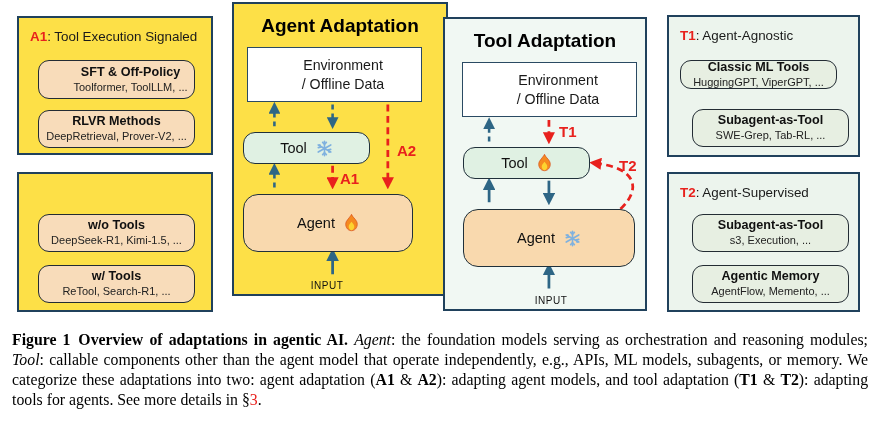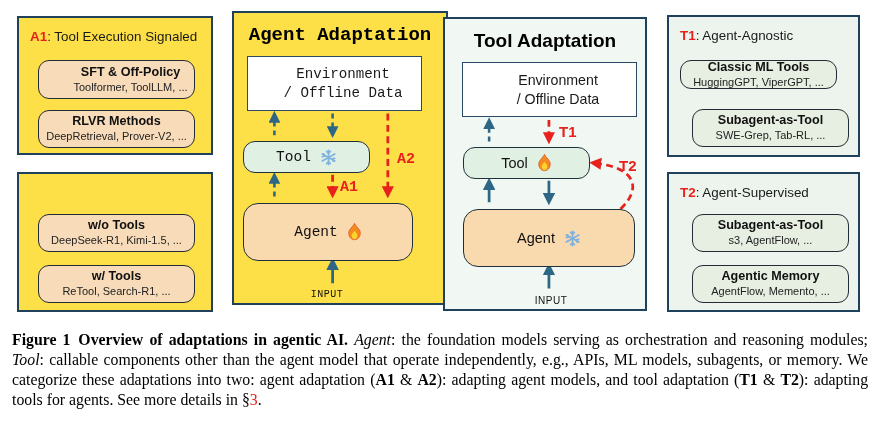--- a/index.html
+++ b/index.html
@@ -69,21 +69,21 @@
     <div class="chip chip-orange" style="left:19px;top:40px;width:157px;height:38px;">
       <div class="n">w/o Tools</div>
       <div class="e">DeepSeek-R1, Kimi-1.5, ...</div>
     </div>
     <div class="chip chip-orange" style="left:19px;top:91px;width:157px;height:38px;">
       <div class="n">w/ Tools</div>
       <div class="e">ReTool, Search-R1, ...</div>
     </div>
   </section>
 
-  <section class="panel bg-ivory" style="left:232px;top:11px;width:216px;height:294px;font-family:Liberation Mono, monospace;">
+  <section class="panel bg-ivory" style="left:232px;top:2px;width:216px;height:294px;">
     <svg class="overlay" viewBox="0 0 201 294">
       <defs>
         <marker id="a-blue" viewBox="0 0 10 10" refX="6" refY="5" markerWidth="4.6" markerHeight="4.6" orient="auto">
             <path d="M0 0 L10 5 L0 10 Z" fill="#2e6685"></path>
           </marker>
         <marker id="a-red" viewBox="0 0 10 10" refX="6" refY="5" markerWidth="4.4" markerHeight="4.4" orient="auto">
             <path d="M0 0 L10 5 L0 10 Z" fill="#e8211d"></path>
           </marker>
       </defs>
       <line x1="34" y1="124" x2="34" y2="104" stroke="#2e6685" stroke-width="2.6" stroke-dasharray="5 4" marker-end="url(#a-blue)"></line>
@@ -189,21 +189,21 @@
     <div class="chip chip-green" style="left:23px;top:92px;width:157px;height:38px;">
       <div class="n">Subagent-as-Tool</div>
       <div class="e">SWE-Grep, Tab-RL, ...</div>
     </div>
   </section>
 
   <section class="panel bg-mint" style="left:667px;top:172px;width:193px;height:140px;">
     <div class="side-head"><span class="tag">T2</span><span>: Agent-Supervised</span></div>
     <div class="chip chip-green" style="left:23px;top:40px;width:157px;height:38px;">
       <div class="n">Subagent-as-Tool</div>
-      <div class="e">s3, AgentFlow, ...</div>
+      <div class="e">s3, Execution, ...</div>
     </div>
     <div class="chip chip-green" style="left:23px;top:91px;width:157px;height:38px;">
       <div class="n">Agentic Memory</div>
       <div class="e">AgentFlow, Memento, ...</div>
     </div>
   </section>
 
 </div>
 
 <p class="caption"><span class="b">Figure 1 Overview of adaptations in agentic AI.</span><span> </span><span class="i">Agent</span><span>: the foundation models serving as orchestration and reasoning modules; </span><span class="i">Tool</span><span>: callable components other than the agent model that operate independently, e.g., APIs, ML models, subagents, or memory. We categorize these adaptations into two: agent adaptation (</span><span class="b">A1</span><span> &amp; </span><span class="b">A2</span><span>): adapting agent models, and tool adaptation (</span><span class="b">T1</span><span> &amp; </span><span class="b">T2</span><span>): adapting tools for agents. See more details in §</span><span class="r">3</span><span>.</span></p>

